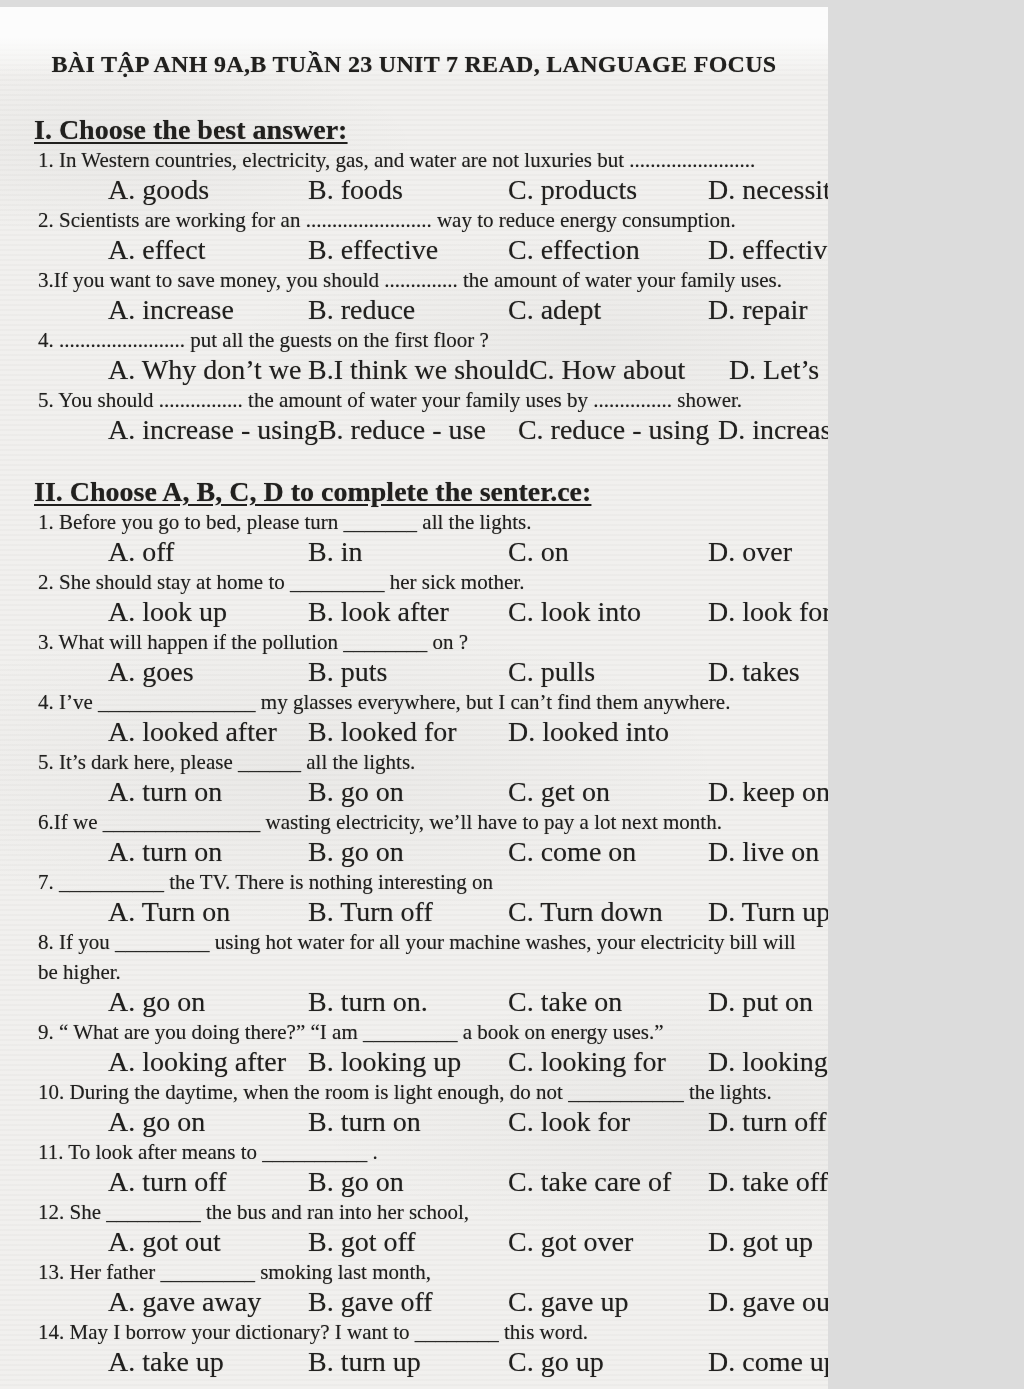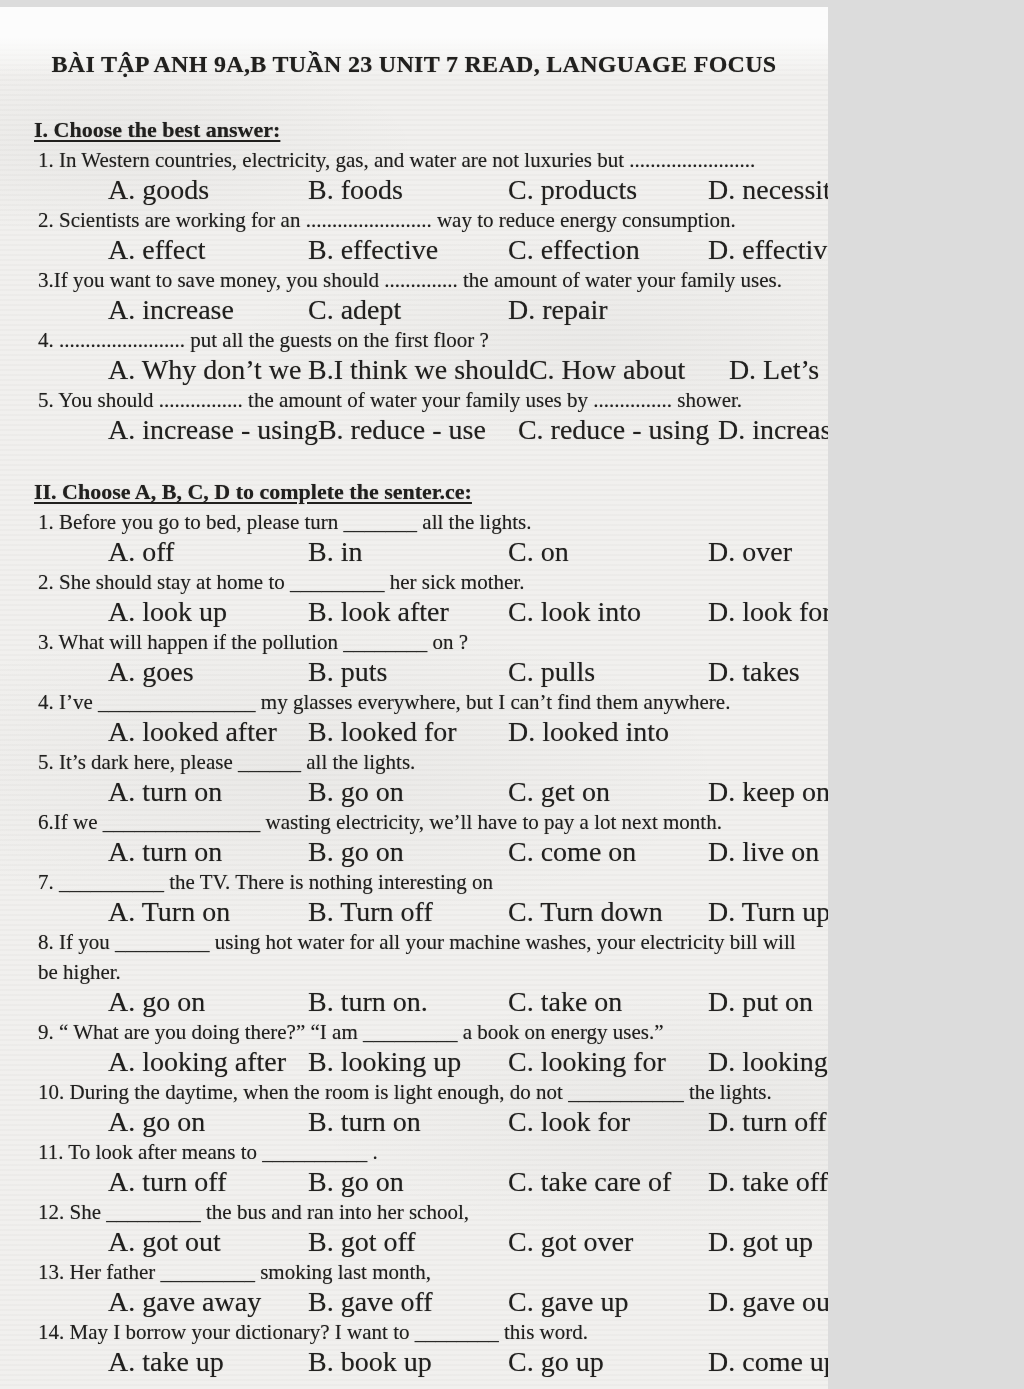--- a/index.html
+++ b/index.html
@@ -18,21 +18,21 @@
     margin-top:7px;
   }
   .title{
     margin:0;padding:42px 10px 0 10px;text-align:center;
     font-size:24px;font-weight:700;letter-spacing:0.3px;line-height:30px;
     text-shadow:0 0 1px rgba(0,0,0,0.45);
   }
   #sections > .section:nth-child(1){margin-top:36px;}
   #sections > .section:nth-child(2){margin-top:32px;}
   .heading{
-    margin:0 0 0 34px;font-size:22px;font-weight:700;line-height:30px;
+    margin:0 0 0 34px;font-size:28px;font-weight:700;line-height:30px;
     text-decoration:underline;text-underline-offset:3px;
     text-shadow:0 0 1px rgba(0,0,0,0.45);
   }
   .q-text{
     margin-left:38px;margin-right:12px;
     font-size:21px;line-height:30px;
     text-shadow:0 0 1px rgba(0,0,0,0.35);
   }
   .options{
     display:flex;margin-left:108px;margin-right:6px;
@@ -68,20 +68,21 @@
       <span class="opt">B. effective</span>
       <span class="opt">C. effection</span>
       <span class="opt">D. effectively</span>
     </div>
   </div>
 
   <div class="question">
     <div class="q-text">3.If you want to save money, you should .............. the amount of water your family uses.</div>
     <div class="options">
       <span class="opt">A. increase</span>
+      <span class="opt">B. reduce</span>
       <span class="opt">C. adept</span>
       <span class="opt">D. repair</span>
     </div>
   </div>
 
   <div class="question">
     <div class="q-text">4. ........................ put all the guests on the first floor ?</div>
     <div class="options">
       <span class="opt">A. Why don’t we</span>
       <span class="opt">B.I think we should</span>
@@ -231,21 +232,21 @@
       <span class="opt">B. gave off</span>
       <span class="opt">C. gave up</span>
       <span class="opt">D. gave out</span>
     </div>
   </div>
 
   <div class="question">
     <div class="q-text">14. May I borrow your dictionary? I want to ________ this word.</div>
     <div class="options">
       <span class="opt">A. take up</span>
-      <span class="opt">B. book up</span>
+      <span class="opt">B. turn up</span>
       <span class="opt">C. go up</span>
       <span class="opt">D. come up</span>
     </div>
   </div>
 </div>
   </section>
 </div>
 </div>
 
 </body></html>

